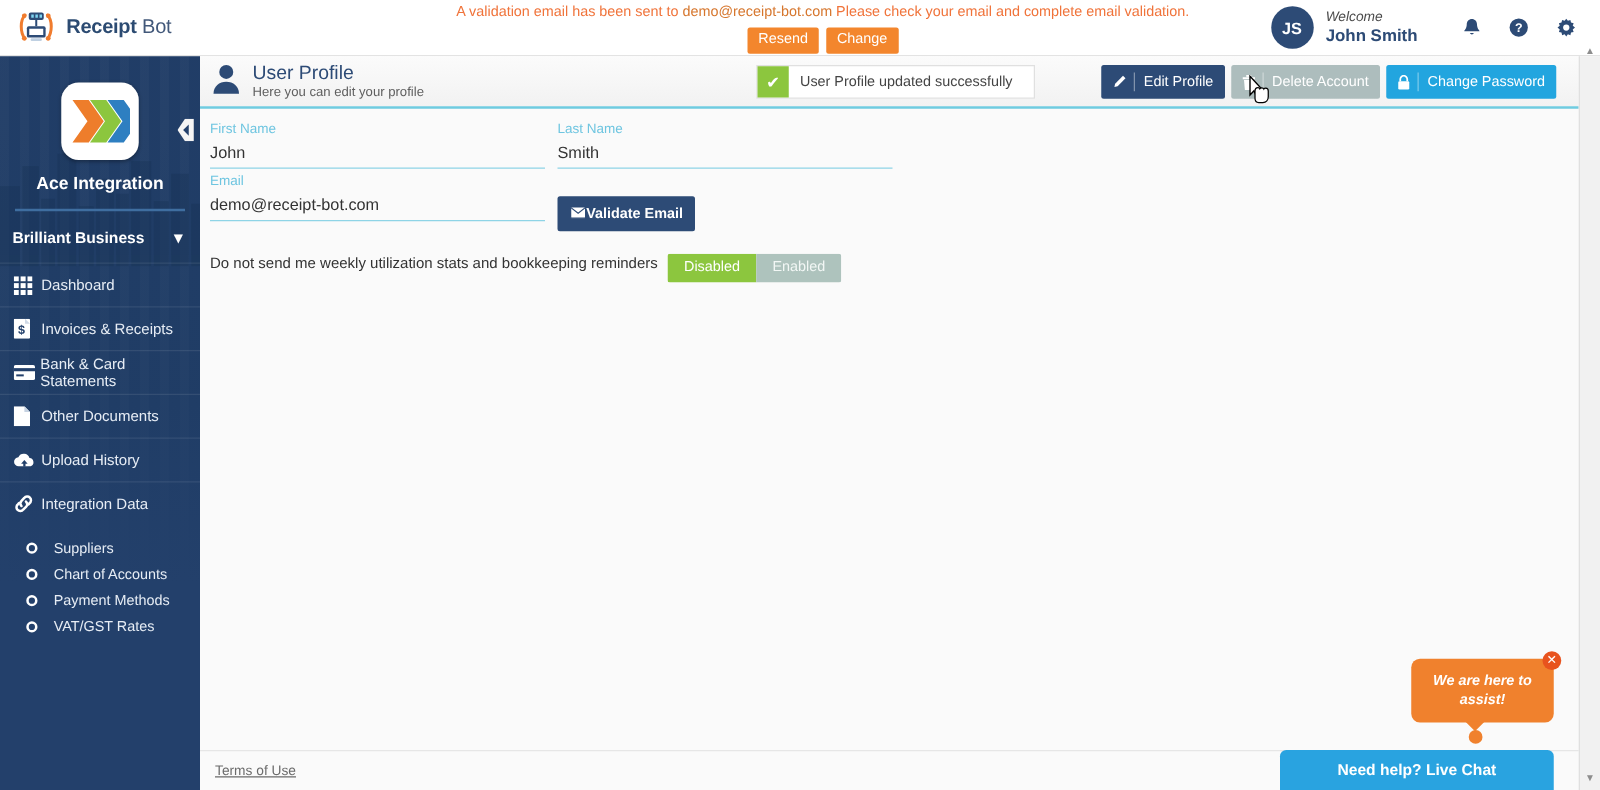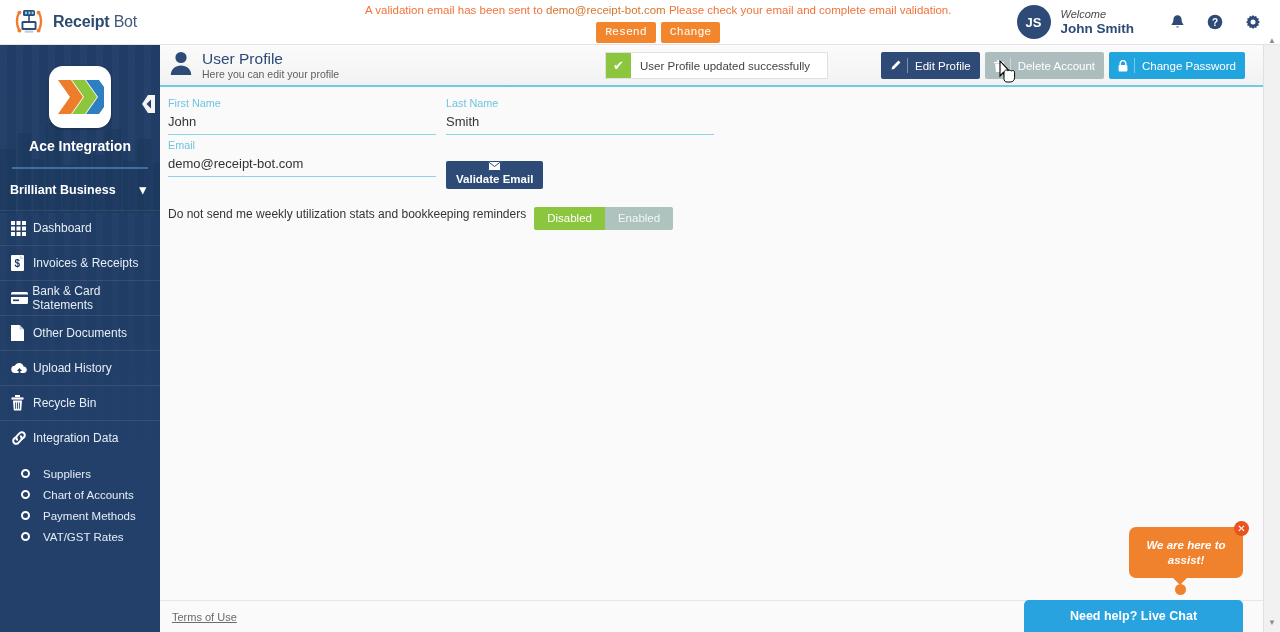--- a/index.html
+++ b/index.html
@@ -24,21 +24,21 @@
 
   .valid-msg {
     flex: 1; text-align: center; font-size: 11.5px;
     color: #f0733a; line-height: 1.35; padding-top: 2px;
   }
   .valid-msg a { color: #d6762d; text-decoration: none; }
   .valid-btns { margin-top: 3px; }
   .pill {
     display: inline-block; background: #f3862d; color: #fff;
     font-size: 11.5px; padding: 2px 9px 3px; border-radius: 2px;
-    margin: 0 1px; cursor: pointer; font-family: Liberation Mono, monospace;
+    margin: 0 1px; cursor: pointer;
   }
 
   .user-zone { display: flex; align-items: center; padding-right: 14px; gap: 0; }
   .avatar {
     width: 34px; height: 34px; border-radius: 50%; background: #2d4b76;
     color: #fff; font-size: 13px; font-weight: bold;
     display: flex; align-items: center; justify-content: center; margin-right: 10px;
   }
   .welcome-wrap { line-height: 1.15; margin-right: 18px; }
   .welcome-sm { font-size: 11px; color: #4a4a4a; font-style: italic; }
@@ -139,21 +139,21 @@
   .fld { width: 268px; margin-right: 10px; padding-top: 4px; }
   .fld-label { font-size: 10.8px; color: #6ec5e0; margin-bottom: 3px; }
   .fld-val {
     font-size: 13px; color: #333; border: none; outline: none; background: transparent;
     border-bottom: 1px solid #8ed4e6; width: 100%; padding: 2px 0 5px; font-family: inherit;
   }
   .validate-wrap { padding-top: 22px; }
   .btn-validate {
     height: 28px; background: #2d4b76; color: #fff; font-size: 11.5px;
     display: inline-flex; align-items: center; padding: 0 10px; border-radius: 2px;
-    cursor: pointer; font-weight: bold; flex-direction: column;
+    cursor: pointer; font-weight: bold;
   }
 
   .toggle-row { display: flex; align-items: flex-start; padding: 18px 0 0 4px; }
   .toggle-label { font-size: 12px; color: #333; margin-right: 8px; }
   .tgroup { display: flex; border-radius: 2px; overflow: hidden; }
   .tbtn { font-size: 11.5px; padding: 5px 13px 6px; cursor: pointer; color: #fff; }
   .tbtn.on { background: #8cc63e; }
   .tbtn.off { background: #aec3bd; color: #f2f7f5; }
 
   
@@ -371,35 +371,20 @@
       <span class="sb-ico">
         <svg width="17" height="13" viewBox="0 0 17 13">
             <path d="M13.5 11H4a3.6 3.6 0 0 1-.3-7.2A4.8 4.8 0 0 1 12.6 4.4 3.4 3.4 0 0 1 13.5 11z" fill="#fff"></path>
             <path d="M8.5 6l2.6 3H5.9z" fill="#23406b"></path>
             <rect x="7.6" y="8.3" width="1.8" height="3" fill="#23406b"></rect>
           </svg>
       </span>
       <span>Upload History</span>
     </div>
 
-    <div class="sb-item">
-      <span class="sb-ico">
-        <svg width="13" height="16" viewBox="0 0 13 16">
-            <rect x="4" y="0" width="5" height="2" fill="#fff"></rect>
-            <rect x="0.5" y="2.4" width="12" height="2.2" fill="#fff"></rect>
-            <path d="M2 5.4h9l-.8 10.2H2.8z" fill="#fff"></path>
-            <g stroke="#23406b" stroke-width=".9">
-              <line x1="4.6" y1="7.4" x2="4.6" y2="13.8"></line>
-              <line x1="6.5" y1="7.4" x2="6.5" y2="13.8"></line>
-              <line x1="8.4" y1="7.4" x2="8.4" y2="13.8"></line>
-            </g>
-          </svg>
-      </span>
-      <span>Recycle Bin</span>
-    </div>
 
     <div class="sb-item">
       <span class="sb-ico">
         <svg width="16" height="16" viewBox="0 0 16 16">
             <g stroke="#fff" stroke-width="2" fill="none" stroke-linecap="round">
               <path d="M6.2 9.8a3 3 0 0 1 0-4.2l2.2-2.2a3 3 0 1 1 4.2 4.2l-1 1"></path>
               <path d="M9.8 6.2a3 3 0 0 1 0 4.2l-2.2 2.2a3 3 0 1 1-4.2-4.2l1-1"></path>
             </g>
           </svg>
       </span>

